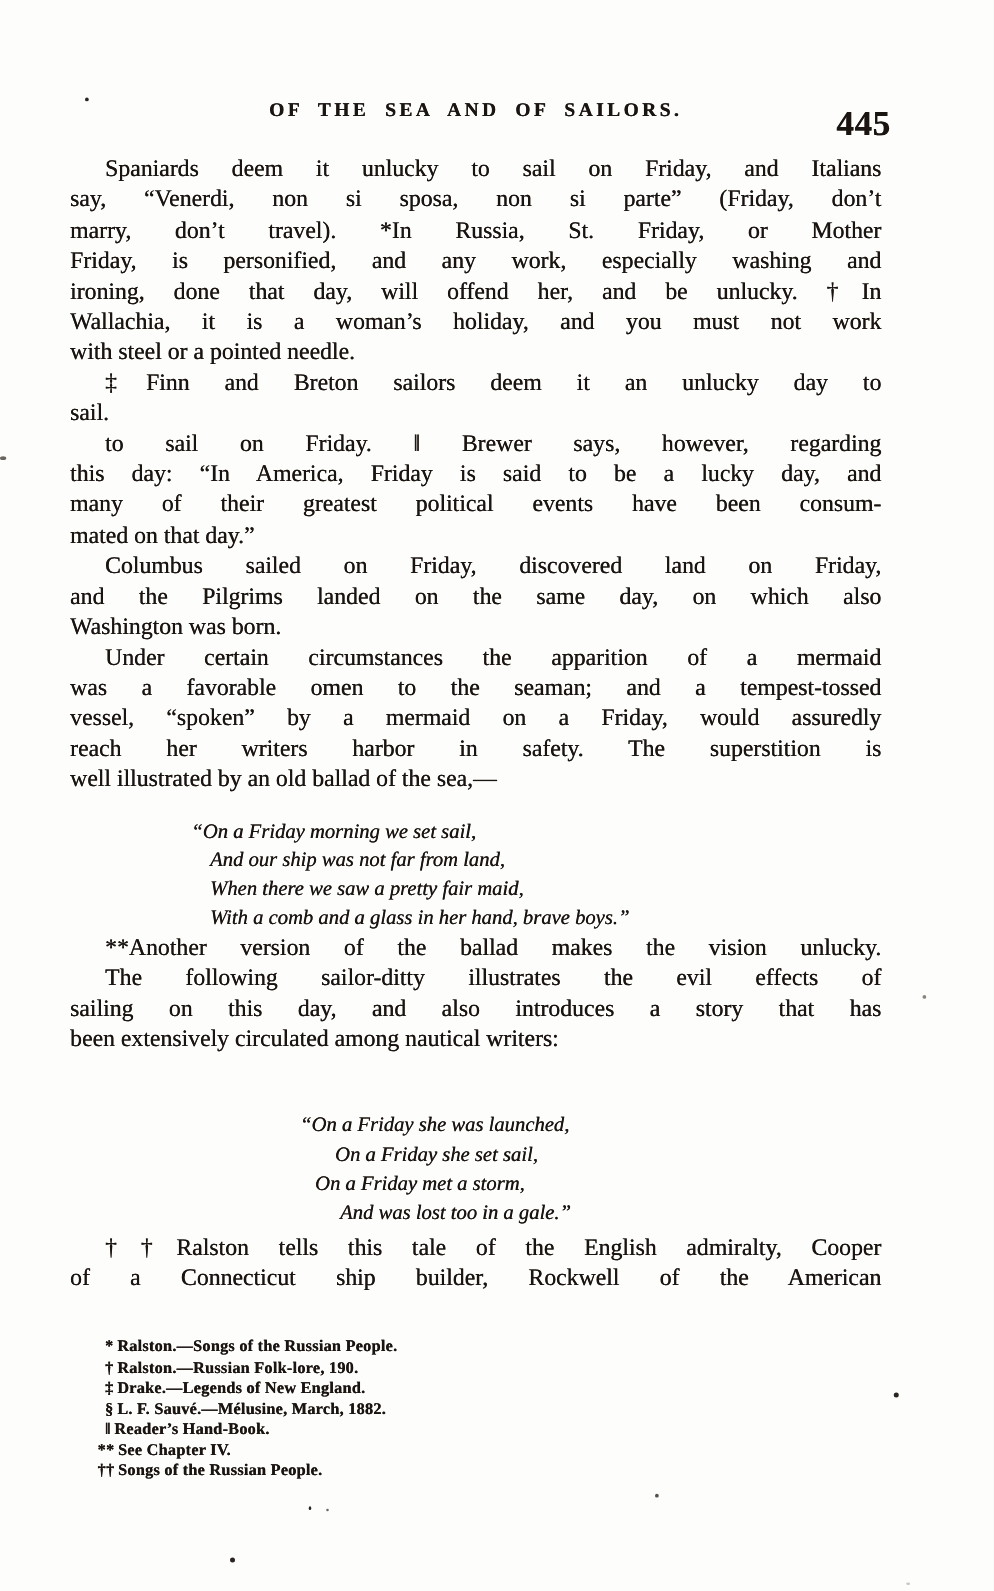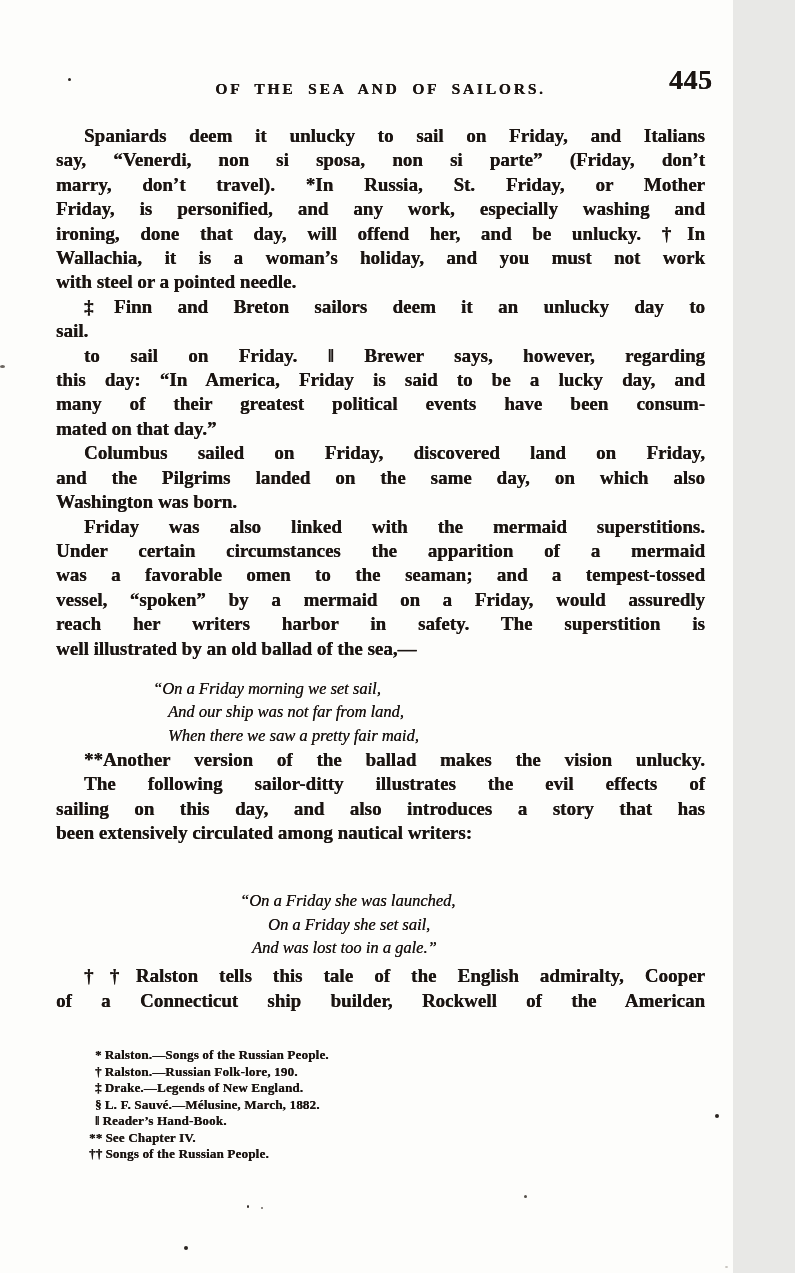--- a/index.html
+++ b/index.html
@@ -1,66 +1,65 @@
 <!DOCTYPE html>
 <html><head>
 <meta charset="utf-8">
 <style>
   html,body{margin:0;padding:0;}
   body{background:#e8e8e6;}
   .page{
     position:relative;
-    width:733px;height:1273px;
+    width:795px;height:1273px;
     background:#fdfdfb;
     overflow:hidden;
     font-family:"Liberation Serif","DejaVu Serif",serif;
     color:#1b1512;
   }
   
   .running-title{
     position:absolute;top:80px;left:56px;width:649px;
     text-align:center;
     font-size:15.5px;font-weight:bold;
     letter-spacing:2.8px;word-spacing:6px;
     text-shadow:0.3px 0 0 #1b1512;
   }
   .page-number{
-    position:absolute;top:64px;left:669px;
+    position:absolute;top:84px;left:669px;
     font-size:28px;font-weight:bold;letter-spacing:0.5px;
     text-shadow:0.3px 0 0 #1b1512;
   }
   
   .body-col{
     position:absolute;top:124px;left:56px;width:649px;
     font-size:19px;
     text-shadow:0.25px 0 0 #1b1512;
   }
   .paragraph .line{
     line-height:24.4px;
     white-space:normal;
-    font-weight:bold;
   }
   .paragraph .line.just{
     text-align:justify;
     text-align-last:justify;
   }
   .paragraph .line:first-child{text-indent:28px;}
   
   .verse{font-size:16.5px;}
   .verse .line{line-height:23.3px;white-space:nowrap;font-style:italic;}
   .verse-left{margin-top:16px;margin-bottom:1px;margin-left:112px;}
   .verse-left .line:first-child{text-indent:-15px;}
   .verse-center{margin-top:12px;margin-bottom:5px;margin-left:194px;}
   .verse-center .line:first-child{text-indent:-10px;margin-top:44px;}
   .verse-center .line:nth-child(2){margin-left:18px;}
   .verse-center .line:nth-child(3){margin-left:2px;}
   .verse-center .line:nth-child(4){margin-left:22px;}
   
   .footnotes{
-    margin-top:34px;margin-left:39px;
+    margin-top:34px;margin-left:28px;
     font-size:13px;font-weight:bold;letter-spacing:0.2px;
   }
   .fn-item{line-height:16.5px;white-space:nowrap;}
   .fn-item.double{margin-left:-6px;}
   .fn-item .fsym{display:inline-block;margin-right:3px;}
   
   .speck{position:absolute;background:#2a2420;border-radius:50%;}
 </style>
 </head>
 <body>
@@ -91,43 +90,44 @@
         <div class="line just">this day: “In America, Friday is said to be a lucky day, and</div>
         <div class="line just">many of their greatest political events have been consum-</div>
         <div class="line">mated on that day.”</div>
       </div>
       <div class="paragraph">
         <div class="line just">Columbus sailed on Friday, discovered land on Friday,</div>
         <div class="line just">and the Pilgrims landed on the same day, on which also</div>
         <div class="line">Washington was born.</div>
       </div>
       <div class="paragraph">
-        <div class="line just">Friday was also linked with the mermaid superstitions.</div>
         <div class="line just">Under certain circumstances the apparition of a mermaid</div>
         <div class="line just">was a favorable omen to the seaman; and a tempest-tossed</div>
         <div class="line just">vessel, “spoken” by a mermaid on a Friday, would assuredly</div>
         <div class="line just">reach her writers harbor in safety. The superstition is</div>
         <div class="line">well illustrated by an old ballad of the sea,—</div>
       </div>
       <div class="verse verse-left">
         <div class="line">“On a Friday morning we set sail,</div>
         <div class="line">And our ship was not far from land,</div>
         <div class="line">When there we saw a pretty fair maid,</div>
+        <div class="line">With a comb and a glass in her hand, brave boys.”</div>
       </div>
       <div class="paragraph">
         <div class="line just">**Another version of the ballad makes the vision unlucky.</div>
       </div>
       <div class="paragraph">
         <div class="line just">The following sailor-ditty illustrates the evil effects of</div>
         <div class="line just">sailing on this day, and also introduces a story that has</div>
         <div class="line">been extensively circulated among nautical writers:</div>
       </div>
       <div class="verse verse-center">
         <div class="line">“On a Friday she was launched,</div>
         <div class="line">On a Friday she set sail,</div>
+        <div class="line">On a Friday met a storm,</div>
         <div class="line">And was lost too in a gale.”</div>
       </div>
       <div class="paragraph">
         <div class="line just">††Ralston tells this tale of the English admiralty, Cooper</div>
         <div class="line just">of a Connecticut ship builder, Rockwell of the American</div>
       </div>
       <div class="footnotes">
         <div class="fn-item"><span class="fsym">*</span><span class="ftext">Ralston.—Songs of the Russian People.</span></div>
         <div class="fn-item"><span class="fsym">†</span><span class="ftext">Ralston.—Russian Folk-lore, 190.</span></div>
         <div class="fn-item"><span class="fsym">‡</span><span class="ftext">Drake.—Legends of New England.</span></div>

